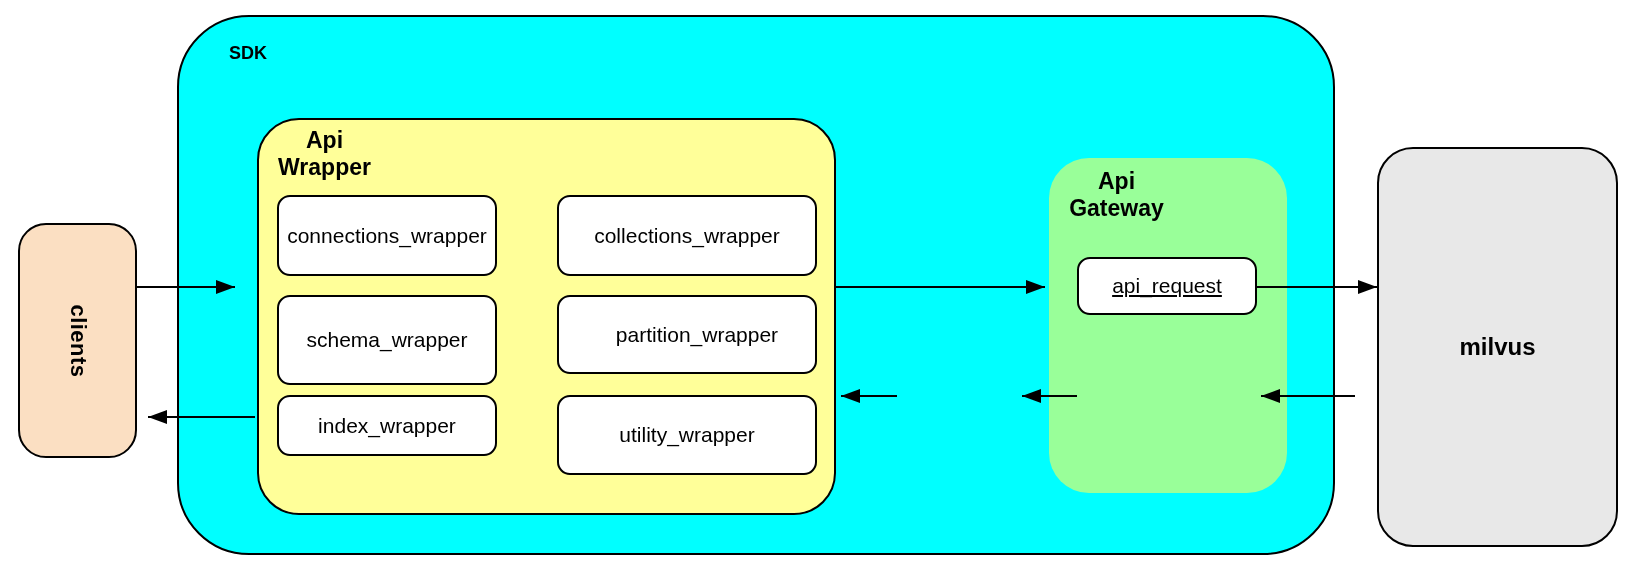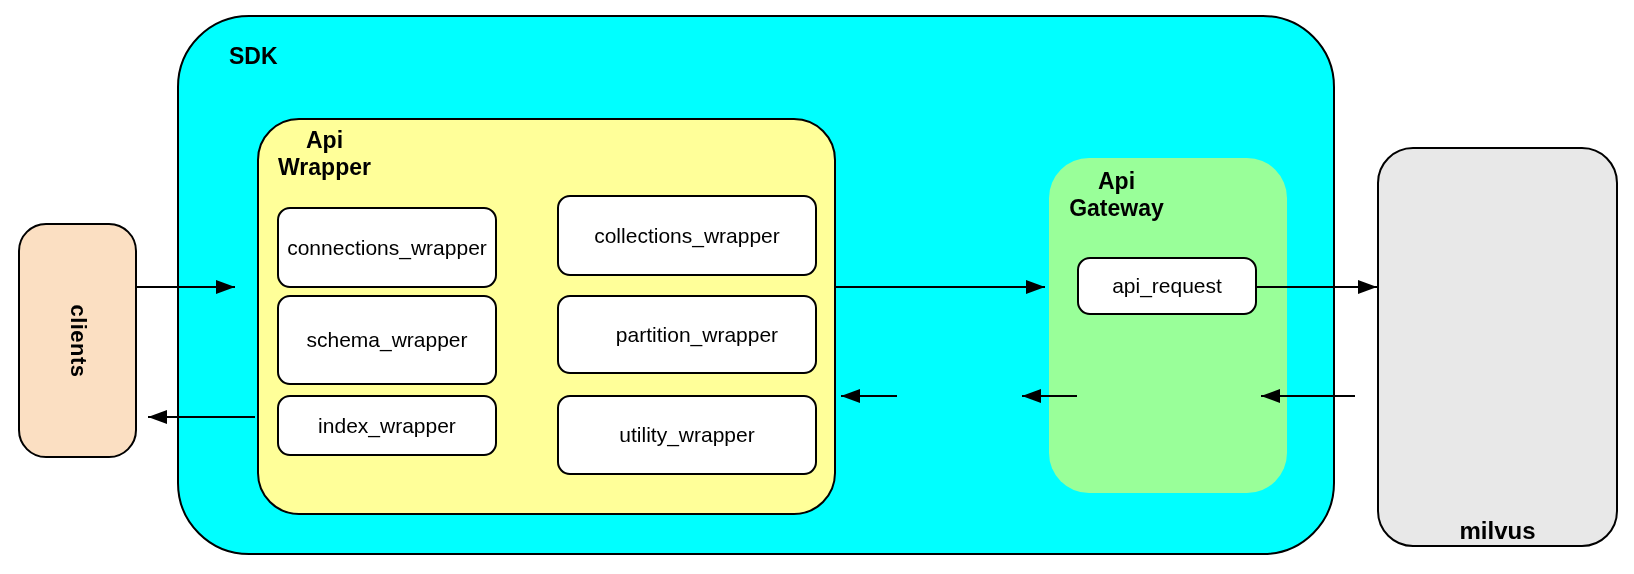--- a/index.html
+++ b/index.html
@@ -9,37 +9,37 @@
     font-family:"Liberation Sans", sans-serif;
     color:#000; overflow:hidden;
   }
   .box { position:absolute; box-sizing:border-box; border:2px solid #000; }
   .sdk      { left:177px;  top:15px;  width:1158px; height:540px; border-radius:72px; background:var(--sdk,#00ffff); }
   .wrapper  { left:257px;  top:118px; width:579px;  height:397px; border-radius:42px; background:var(--wrapper,#ffff99); }
   .gateway  { left:1049px; top:158px; width:238px;  height:335px; border-radius:40px; background:var(--gateway,#99ff99); border:none; }
   .clients  { left:18px;   top:223px; width:119px;  height:235px; border-radius:28px; background:var(--clients,#fbdfc2);
               display:flex; align-items:center; justify-content:center; }
   .milvus   { left:1377px; top:147px; width:241px;  height:400px; border-radius:36px; background:var(--milvus,#e8e8e8);
-              display:flex; align-items:flex-end; justify-content:center; }
+              display:flex; align-items:center; justify-content:center; }
 
   .leaf { position:absolute; box-sizing:border-box; border:2px solid #000; border-radius:13px;
           background:var(--node-bg,#ffffff); display:flex; align-items:center; justify-content:center;
           font-size:21px; white-space:nowrap; }
-  .b-connections { left:277px;  top:195px; width:220px; height:81px;margin-top:12px; }
+  .b-connections { left:277px;  top:195px; width:220px; height:81px; }
   .b-collections { left:557px;  top:195px; width:260px; height:81px; }
   .b-schema      { left:277px;  top:295px; width:220px; height:90px; }
   .b-partition   { left:557px;  top:295px; width:260px; height:79px;padding-left:20px; }
   .b-index       { left:277px;  top:395px; width:220px; height:61px; }
   .b-utility     { left:557px;  top:395px; width:260px; height:80px; }
-  .b-request     { left:1077px; top:257px; width:180px; height:58px; }
+  .b-request     { left:1077px; top:257px; width:180px; height:58px;text-decoration:underline; }
   .b-response    { left:1077px; top:368px; width:180px; height:57px; }
   .b-checker     { left:897px;  top:367px; width:120px; height:58px; }
 
   .lbl { font-weight:bold; }
-  .sdk-lbl    { position:absolute; left:50px; top:26px; font-size:23px; }
+  .sdk-lbl    { position:absolute; left:50px; top:26px; font-size:18px; }
   .wrap-lbl   { position:absolute; left:8px;  top:7px;  width:115px; text-align:center;
                 font-size:23px; line-height:27px; white-space:pre-line; }
   .gw-lbl     { position:absolute; left:10px; top:10px; width:115px; text-align:center;
                 font-size:23px; line-height:27px; white-space:pre-line; }
   .clients-lbl { transform:rotate(90deg); font-size:22px; letter-spacing:0.5px; }
   .milvus-lbl  { font-size:24px; }
 
   .arrows { position:absolute; left:0; top:0; width:1634px; height:574px; pointer-events:none; }
   .arrows line { stroke:var(--line,#000000); stroke-width:2; }
 </style>

